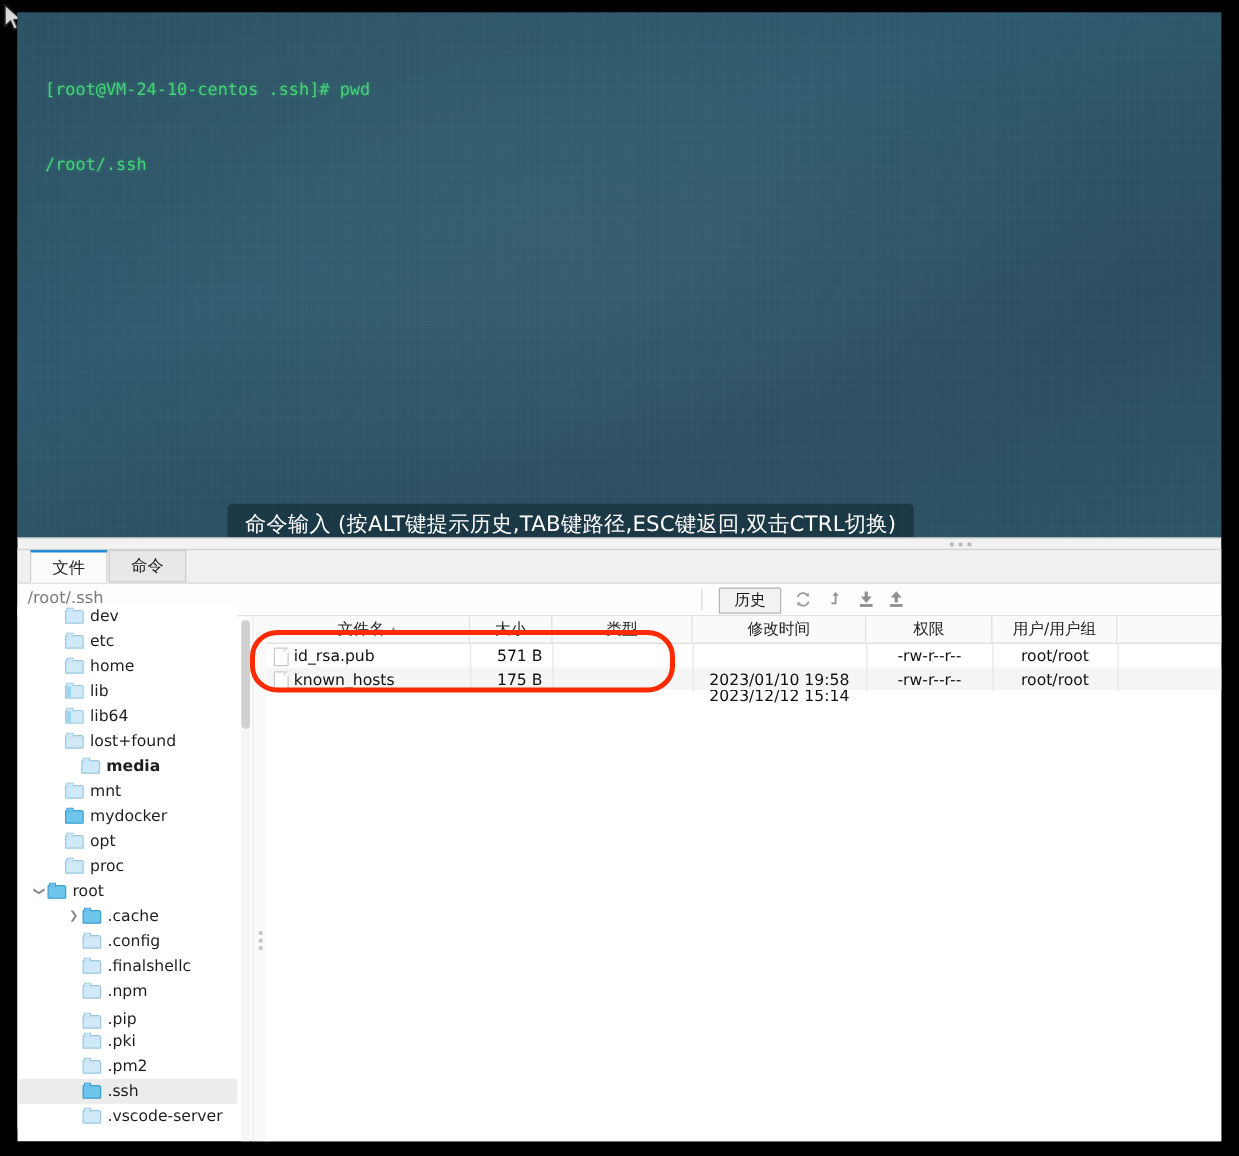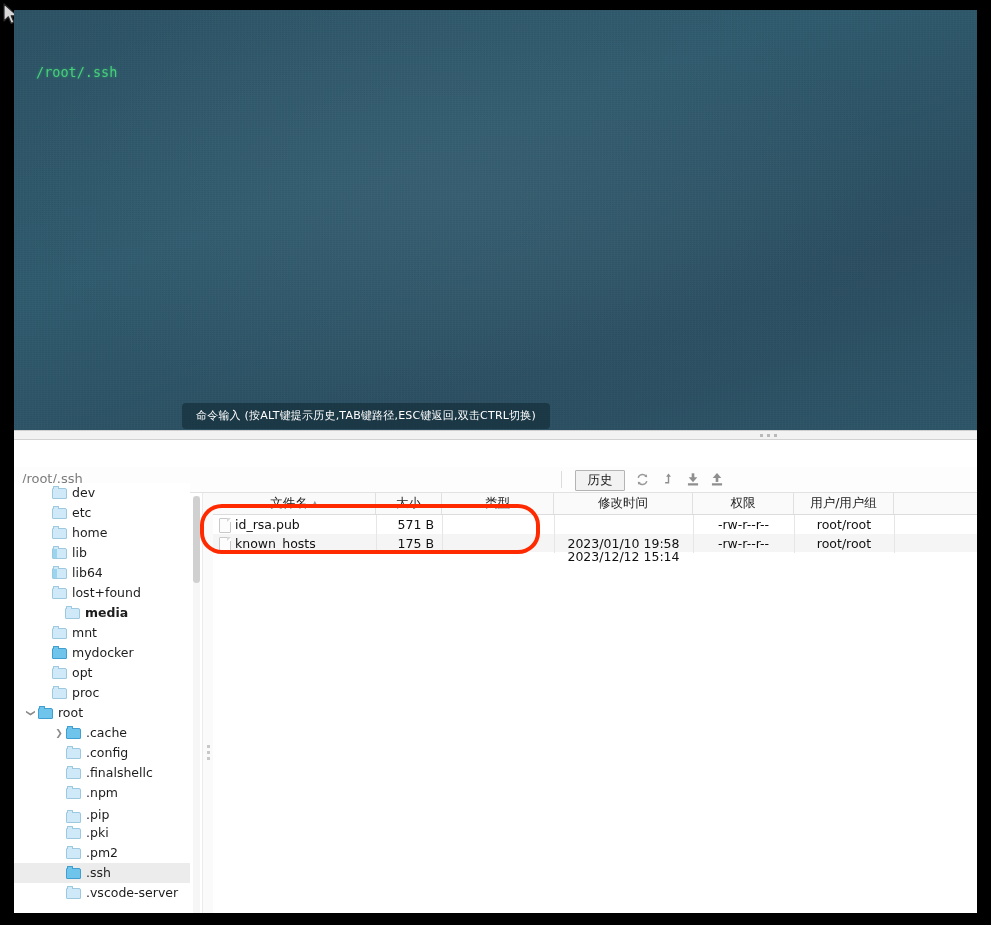--- a/index.html
+++ b/index.html
@@ -42,21 +42,21 @@
   }
   .term-line{height:20px;}
 
   
   .cmd-hint{
     position:absolute;left:168px;top:393px;
     padding:5px 14px 6px 14px;
     border-radius:4px;
     background:rgba(17,42,54,.62);
     color:#ffffff;
-    font-size:11px;
+    font-size:17px;
     font-family:"DejaVu Sans","Liberation Sans",sans-serif;
     letter-spacing:.2px;
     white-space:nowrap;
   }
 
   
   .splitter-h{
     position:absolute;left:14px;top:430px;width:963px;height:9px;
     background:#f2f2f2;
     border-top:1px solid #cfcfcf;
@@ -239,34 +239,39 @@
 
 <div class="app">
 
   <svg class="cursor" viewBox="0 0 18 24">
     <path d="M2,1 L2,18 L6.4,13.8 L9.2,20.4 L12,19.2 L9.2,12.8 L15,12.6 Z" fill="#d8d8d8" stroke="#2b2b2b" stroke-width="1.2" stroke-linejoin="round"></path>
   </svg>
 
   <div class="terminal">
     <div class="term-noise"></div>
     <div class="term-lines">
+      <div class="term-line">[root@VM-24-10-centos .ssh]# pwd</div>
       <div class="term-line">/root/.ssh</div>
     </div>
     <div class="cmd-hint">命令输入 (按ALT键提示历史,TAB键路径,ESC键返回,双击CTRL切换)</div>
   </div>
 
   <div class="splitter-h"></div>
   <div class="splitter-grip">
     <i></i>
       <i></i>
       <i></i>
   </div>
 
   <div class="bottom">
 
+    <div class="tabbar">
+      <div class="tab file">文件</div>
+      <div class="tab cmd">命令</div>
+    </div>
 
     <div class="pathrow">
       <div class="path-text">/root/.ssh</div>
       <div class="path-sep"></div>
       <div class="btn-history">历史</div>
 
       <div class="tool-ico" id="ico-refresh">
         <svg width="15" height="15" viewBox="0 0 16 16">
           <path d="M3.4,6.2 A4.8,4.8 0 0 1 12.3,5.2" fill="none" stroke="#9a9a9a" stroke-width="1.5"></path>
           <path d="M12.6,9.8 A4.8,4.8 0 0 1 3.7,10.8" fill="none" stroke="#9a9a9a" stroke-width="1.5"></path>

